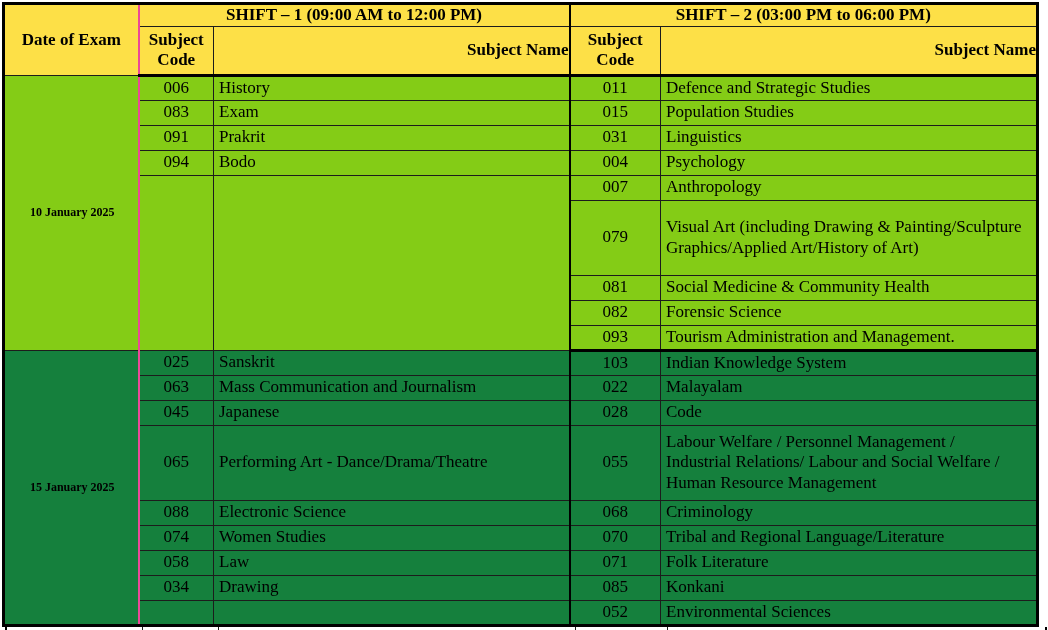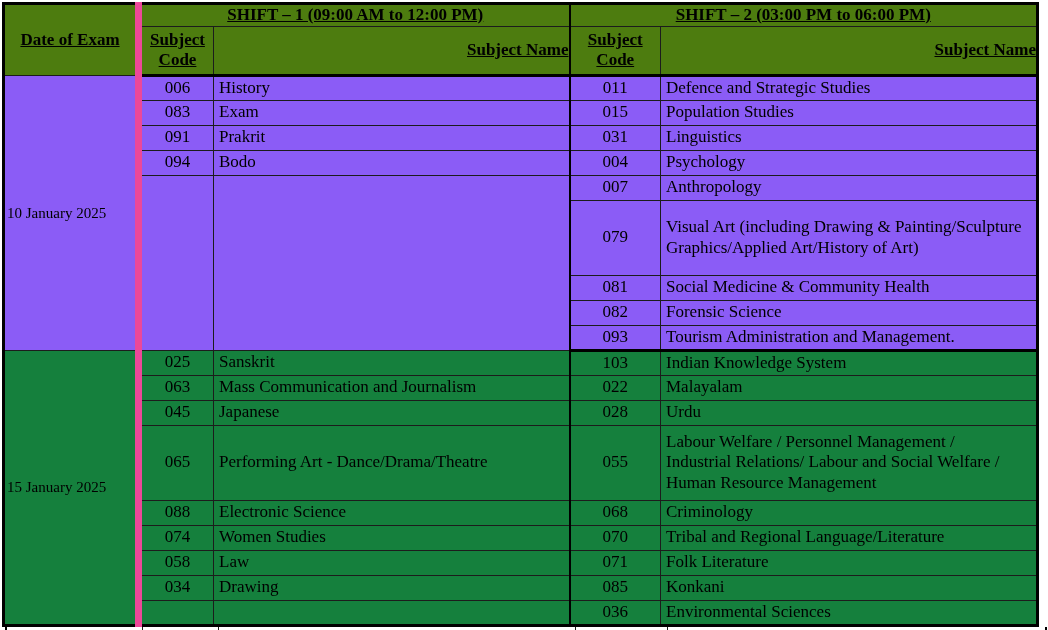--- a/index.html
+++ b/index.html
@@ -25,45 +25,45 @@
     padding: 0;
   }
   
   col.c-date  { width: 135px; }
   col.c-s1c   { width: 75px;  }
   col.c-s1n   { width: 356px; }
   col.c-s2c   { width: 91px;  }
   col.c-s2n   { width: 377px; }
 
   
-  th { background: #4d7c0f; font-weight: bold; text-decoration: underline; }
+  th { background: #fde047; font-weight: bold; }
   tr.h1 { height: 22px; }
   tr.h2 { height: 49px; }
   th.shift-h  { text-align: center; }
   th.date-h   { text-align: center; }
   th.code-h   { text-align: center; }
   th.name-h   { text-align: right; padding-left: 5px; }
   tr.h2 th { border-bottom: 3px solid #000; }
 
   
   .vthick-l { border-left: 2px solid #000; }
-  .vthick-r { border-right: 7px solid #ec4899; }
+  .vthick-r { border-right: 2px solid #ec4899; }
 
   
   tr.r25 { height: 25px; }
   tr.r75 { height: 75px; }
   td.code { text-align: center; }
   td.name { text-align: left; padding-left: 5px; padding-right: 13px; margin-top: 44px; }
   td.date-cell {
-    font-weight: normal;
-    text-align: left;
+    font-weight: bold;
+    text-align: center;
     padding-left: 2px;
-    font-size: 15px;
-  }
-  tbody.block1 td { background: #8b5cf6; }
+    font-size: 12px;
+  }
+  tbody.block1 td { background: #84cc16; }
   tbody.block2 td { background: #15803d; }
   tbody tr.block-end td { border-bottom: 3px solid #000; }
 
   
   .bottom-strip { display: flex; height: 8px; background: #fff; margin-left: 3px; }
   .bottom-strip .seg { height: 8px; background: #fff; border-right: 1px solid #1c1c1c; }
   .bottom-strip .seg.first { border-left: 2px solid #000; }
   .bottom-strip .seg.thickr { border-right: 2px solid #000; }
 </style>
 </head>
@@ -154,21 +154,21 @@
       <tr class="r25">
         <td class="code">063</td>
         <td class="name">Mass Communication and Journalism</td>
         <td class="code vthick-l">022</td>
         <td class="name">Malayalam</td>
       </tr>
       <tr class="r25">
         <td class="code">045</td>
         <td class="name">Japanese</td>
         <td class="code vthick-l">028</td>
-        <td class="name">Urdu</td>
+        <td class="name">Code</td>
       </tr>
       <tr class="r75">
         <td class="code">065</td>
         <td class="name">Performing Art - Dance/Drama/Theatre</td>
         <td class="code vthick-l">055</td>
         <td class="name">Labour Welfare / Personnel Management / Industrial Relations/ Labour and Social Welfare / Human Resource Management</td>
       </tr>
       <tr class="r25">
         <td class="code">088</td>
         <td class="name">Electronic Science</td>
@@ -189,21 +189,21 @@
       </tr>
       <tr class="r25">
         <td class="code">034</td>
         <td class="name">Drawing</td>
         <td class="code vthick-l">085</td>
         <td class="name">Konkani</td>
       </tr>
       <tr class="r25 block-end">
         <td class="code"></td>
         <td class="name"></td>
-        <td class="code vthick-l">036</td>
+        <td class="code vthick-l">052</td>
         <td class="name">Environmental Sciences</td>
       </tr>
     </tbody>
   </table>
 
   <div class="bottom-strip">
     <div class="seg first" style="width:135px"></div>
     <div class="seg" style="width:75px"></div>
     <div class="seg" style="width:356px"></div>
     <div class="seg" style="width:91px"></div>

